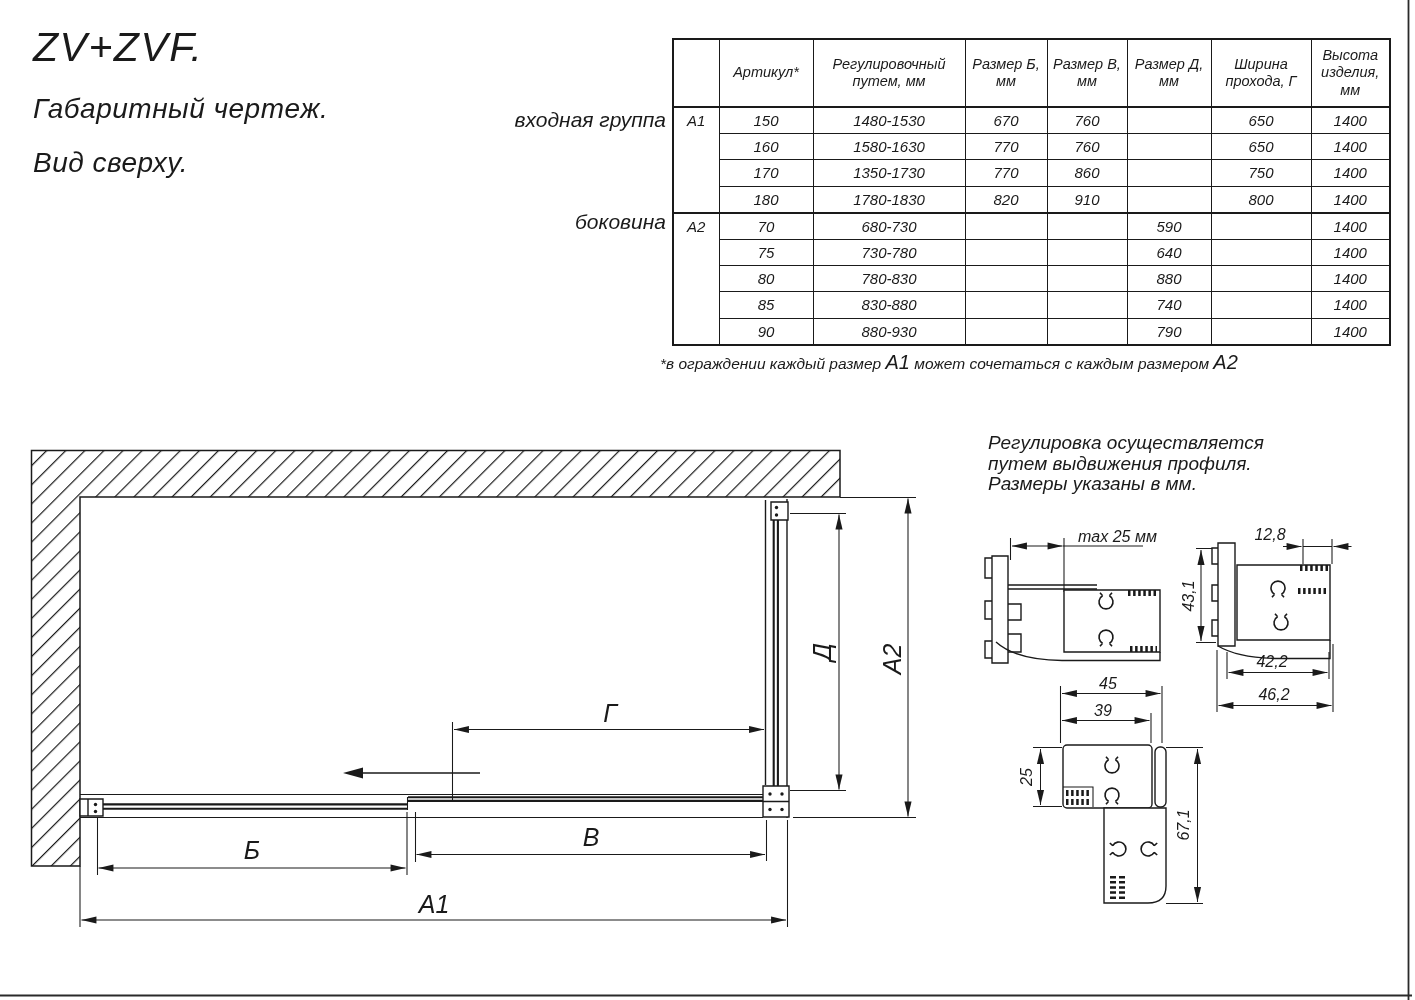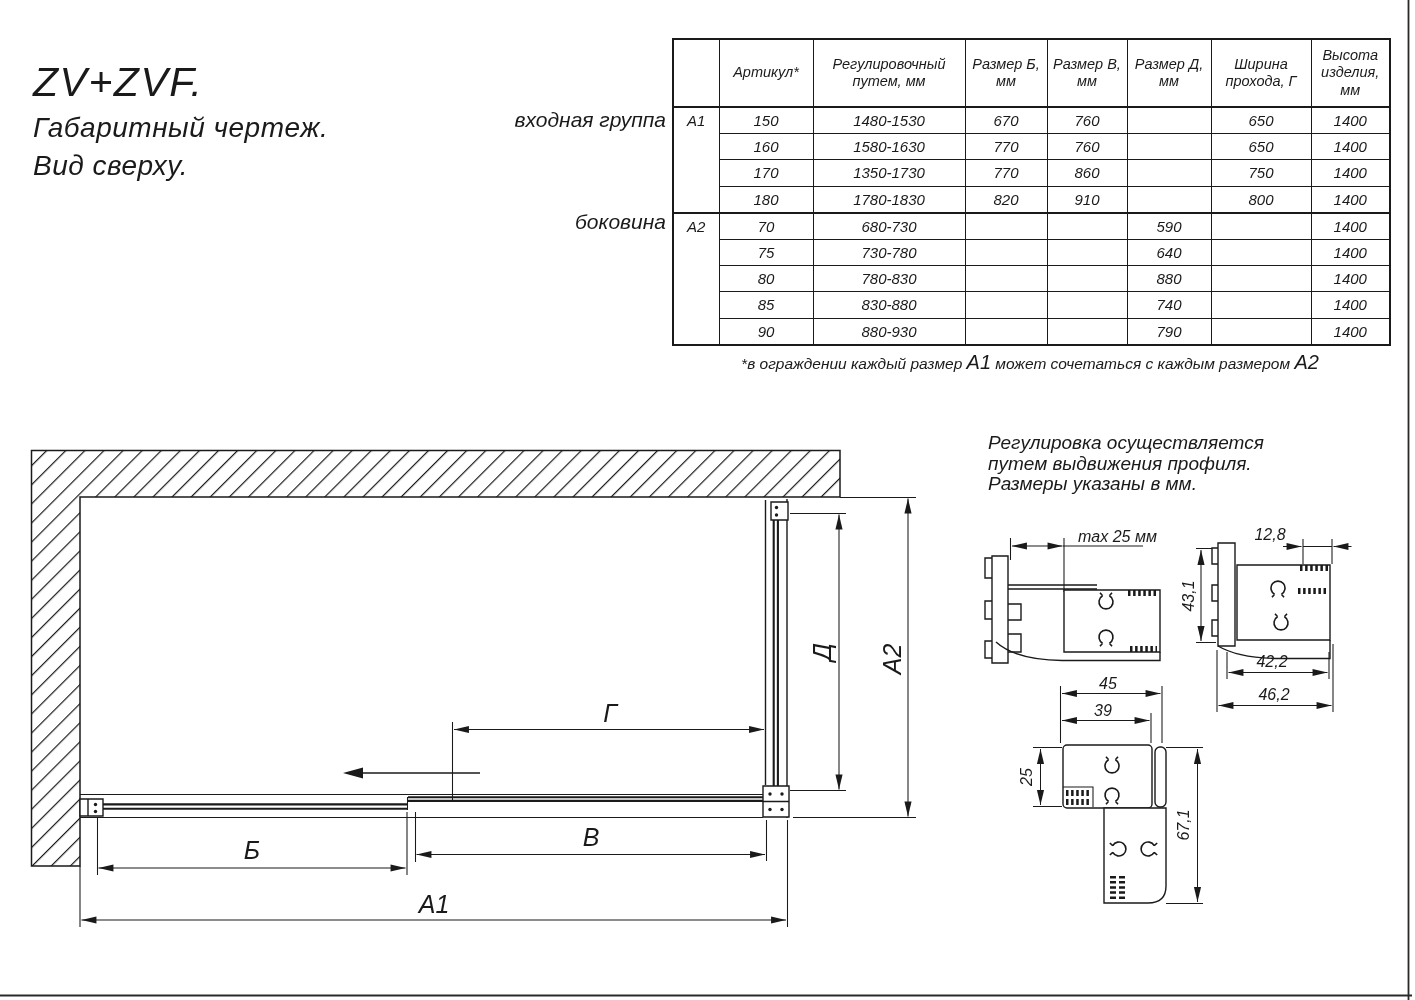--- a/index.html
+++ b/index.html
@@ -1,38 +1,38 @@
 <!DOCTYPE html>
 <html><head>
 <meta charset="utf-8">
 <style>
   html,body{margin:0;padding:0;background:#fff;}
   body{width:1415px;height:1000px;position:relative;overflow:hidden;
        font-family:"Liberation Sans",sans-serif;color:#1a1a1a;}
   .sheet{position:absolute;inset:0;background:#ffffff;}
 
   .title-block{position:absolute;left:33px;top:24px;font-style:italic;}
-  .t1{font-size:41px;letter-spacing:1.5px;margin-top:35px;}
-  .t2{font-size:28px;margin-top:6px;letter-spacing:0.5px;}
+  .t1{font-size:41px;letter-spacing:1.5px;}
+  .t2{font-size:28px;margin-top:22px;letter-spacing:0.5px;}
 
   table.spec{position:absolute;left:672px;top:38px;width:717px;
      border-collapse:collapse;table-layout:fixed;font-style:italic;text-align:center;}
   table.spec{border:2.5px solid #1a1a1a;}
   .spec th,.spec td{border:1.4px solid #1a1a1a;padding:0 2px;font-weight:normal;overflow:hidden;}
   .spec thead th{height:66px;font-size:14.5px;line-height:1.18;vertical-align:middle;border-bottom:2.5px solid #1a1a1a;}
   .spec tbody td{height:25.2px;font-size:15px;}
   .spec tr.sect td{border-top:2.5px solid #1a1a1a;}
   .gcell{vertical-align:top;font-size:18px;line-height:26px;}
 
   .side-label{position:absolute;width:210px;font-style:italic;font-size:21px;
      text-align:right;height:27px;line-height:27px;}
   .side-label.g0{left:456px;top:106px;}
   .side-label.g1{left:456px;top:208px;}
 
-  .footnote{position:absolute;left:660px;top:351px;width:740px;text-align:center;
+  .footnote{position:absolute;left:660px;top:351px;width:740px;
      font-style:italic;font-size:15.5px;white-space:nowrap;}
   .footnote .fn-em{font-size:20px;}
 
   .note{position:absolute;left:988px;top:433px;font-style:italic;font-size:19px;line-height:20.5px;}
 
   svg.draw{position:absolute;left:0;top:0;}
   .ln{stroke:#1a1a1a;stroke-width:1.4;fill:none;}
   .lnf{stroke:#1a1a1a;stroke-width:1.4;fill:#fff;}
   .thin{stroke:#1a1a1a;stroke-width:1.05;fill:none;}
   .glass{stroke:#1a1a1a;stroke-width:2.1;fill:none;}

